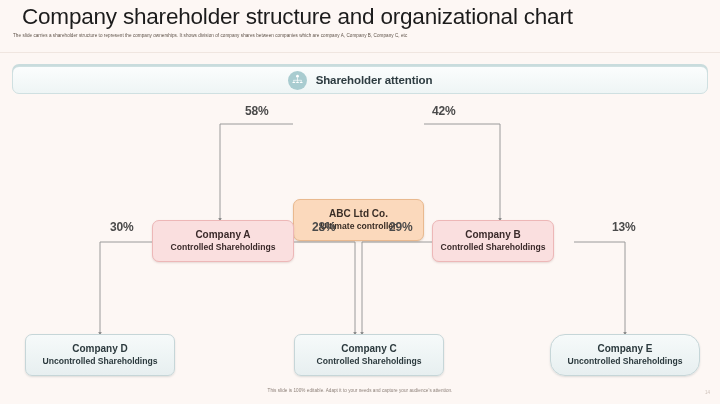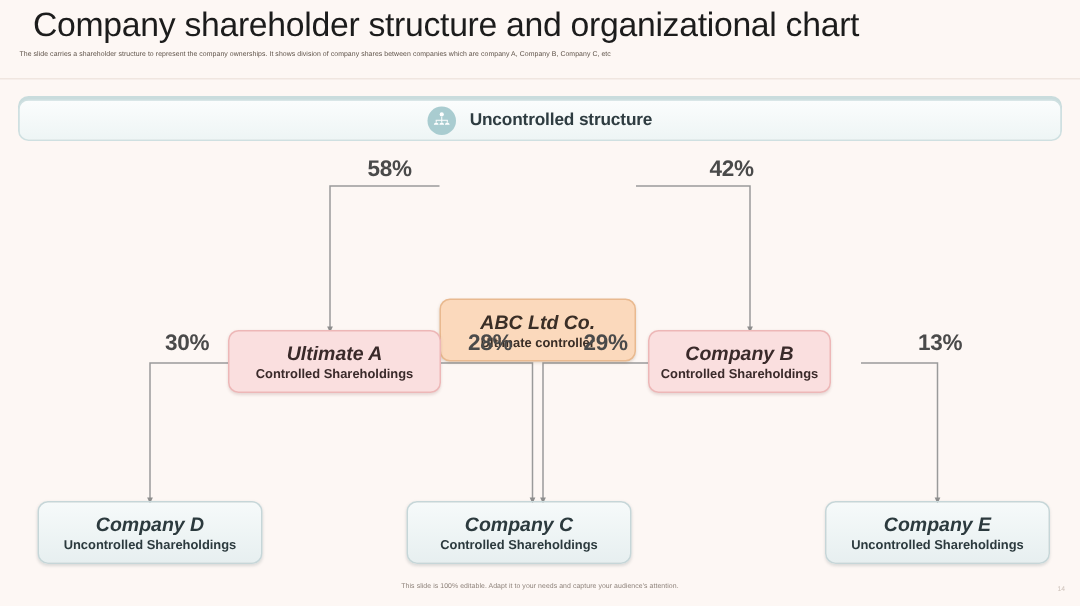--- a/index.html
+++ b/index.html
@@ -50,39 +50,39 @@
   
   .chart{position:absolute;left:0;top:92px;width:720px;height:292px;}
   .chart svg.lines{position:absolute;left:0;top:0;width:720px;height:292px;}
 
   .node{
     position:absolute;box-sizing:border-box;
     display:flex;flex-direction:column;align-items:center;justify-content:center;
     text-align:center;border-radius:7px;
     font-weight:700;line-height:1.25;
   }
-  .node .l1{font-size:13px;font-style:italic;}
+  .node .l1{font-size:10px;}
   .node .l2{font-size:8.6px;}
 
   .node-root{
     background:#fbd9bc;border:1px solid #e9b98f;color:#3a2e26;
     box-shadow:0 1px 2px rgba(120,90,60,.22);
   }
   .node-mid{
     background:#fadfdf;border:1px solid #edb7b7;color:#3a2a2a;
     box-shadow:0 1px 2px rgba(140,90,90,.2);
   }
   .node-leaf{
     background:linear-gradient(180deg,#f6fafa 0%,#e7eff0 100%);
     border:1px solid #c6d6d8;color:#2c3a3e;
     box-shadow:0 1px 2px rgba(90,110,115,.2);
   }
 
   .pct{
-    position:absolute;font-size:15px;font-weight:700;color:#4a4a4a;
+    position:absolute;font-size:12px;font-weight:700;color:#4a4a4a;
     letter-spacing:-0.2px;white-space:nowrap;
   }
 
   
   .footer-note{
     position:absolute;left:0;top:388px;width:720px;text-align:center;
     font-size:4.6px;color:#8d8179;letter-spacing:0.05px;
   }
   .page-num{
     position:absolute;right:10px;top:390px;
@@ -108,21 +108,21 @@
         <rect x="11.4" y="7.2" width="1.2" height="4.2" fill="#ffffff"></rect>
         <rect x="4.6" y="10.8" width="14.8" height="1.2" fill="#ffffff"></rect>
         <rect x="4.6" y="11.4" width="1.2" height="2.6" fill="#ffffff"></rect>
         <rect x="11.4" y="11.4" width="1.2" height="2.6" fill="#ffffff"></rect>
         <rect x="18.2" y="11.4" width="1.2" height="2.6" fill="#ffffff"></rect>
         <path d="M5.2 14.2c-1.7 0-2.7 1.2-2.9 2.6h5.8c-.2-1.4-1.2-2.6-2.9-2.6z" fill="#ffffff"></path>
         <path d="M12 14.2c-1.7 0-2.7 1.2-2.9 2.6h5.8c-.2-1.4-1.2-2.6-2.9-2.6z" fill="#ffffff"></path>
         <path d="M18.8 14.2c-1.7 0-2.7 1.2-2.9 2.6h5.8c-.2-1.4-1.2-2.6-2.9-2.6z" fill="#ffffff"></path>
       </svg>
     </span>
-    <span class="banner-label">Uncontrolled structure</span>
+    <span class="banner-label">Shareholder attention</span>
   </div>
 
   <div class="chart">
 
     <svg class="lines" viewBox="0 0 720 292">
       <defs>
         <marker id="arrow" markerWidth="5" markerHeight="5" refX="2.4" refY="2.5" orient="auto" markerUnits="strokeWidth">
           <path d="M0,0.6 L4.2,2.5 L0,4.4 z" fill="#8e8e8e"></path>
         </marker>
       </defs>
@@ -141,46 +141,46 @@
         <path d="M574,150 L625,150 L625,242" marker-end="url(#arrow)"></path>
       </g>
     </svg>
 
     <div class="node node-root" style="left:293px;top:107px;width:131px;height:42px;">
       <span class="l1">ABC Ltd Co.</span>
       <span class="l2">Ultimate controller</span>
     </div>
 
     <div class="node node-mid" style="left:152px;top:128px;width:142px;height:42px;">
-      <span class="l1">Ultimate A</span>
+      <span class="l1">Company A</span>
       <span class="l2">Controlled Shareholdings</span>
     </div>
 
     <div class="node node-mid" style="left:432px;top:128px;width:122px;height:42px;">
       <span class="l1">Company B</span>
       <span class="l2">Controlled Shareholdings</span>
     </div>
 
     <div class="node node-leaf" style="left:25px;top:242px;width:150px;height:42px;">
       <span class="l1">Company D</span>
       <span class="l2">Uncontrolled Shareholdings</span>
     </div>
 
-    <div class="node node-leaf" style="left:271px;top:242px;width:150px;height:42px;">
+    <div class="node node-leaf" style="left:294px;top:242px;width:150px;height:42px;">
       <span class="l1">Company C</span>
       <span class="l2">Controlled Shareholdings</span>
     </div>
 
-    <div class="node node-leaf" style="left:550px;top:242px;width:150px;height:42px;">
+    <div class="node node-leaf" style="left:550px;top:242px;width:150px;height:42px;border-radius:15px;">
       <span class="l1">Company E</span>
       <span class="l2">Uncontrolled Shareholdings</span>
     </div>
 
     <div class="pct" style="left:245px;top:12px;">58%</div>
-    <div class="pct" style="left:473px;top:12px;">42%</div>
+    <div class="pct" style="left:432px;top:12px;">42%</div>
 
     <div class="pct" style="left:110px;top:128px;">30%</div>
     <div class="pct" style="left:312px;top:128px;">28%</div>
     <div class="pct" style="left:389px;top:128px;">29%</div>
     <div class="pct" style="left:612px;top:128px;">13%</div>
 
   </div>
 
   <div class="footer-note">This slide is 100% editable. Adapt it to your needs and capture your audience's attention.</div>
   <div class="page-num">14</div>

